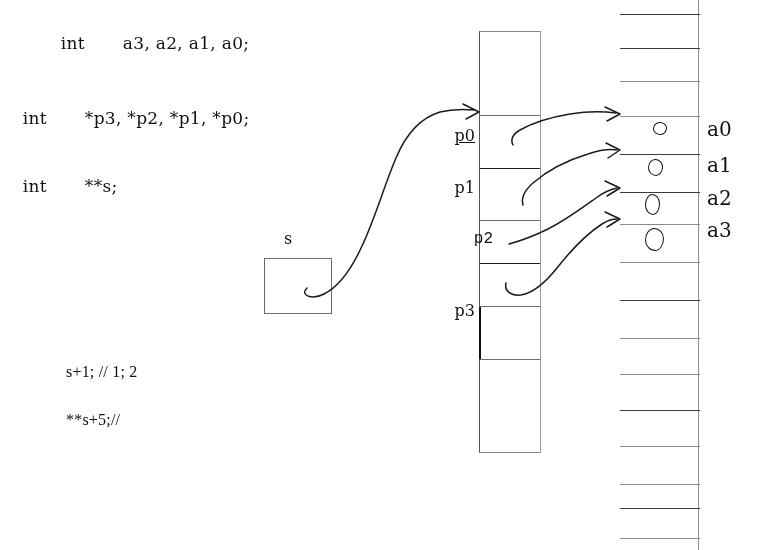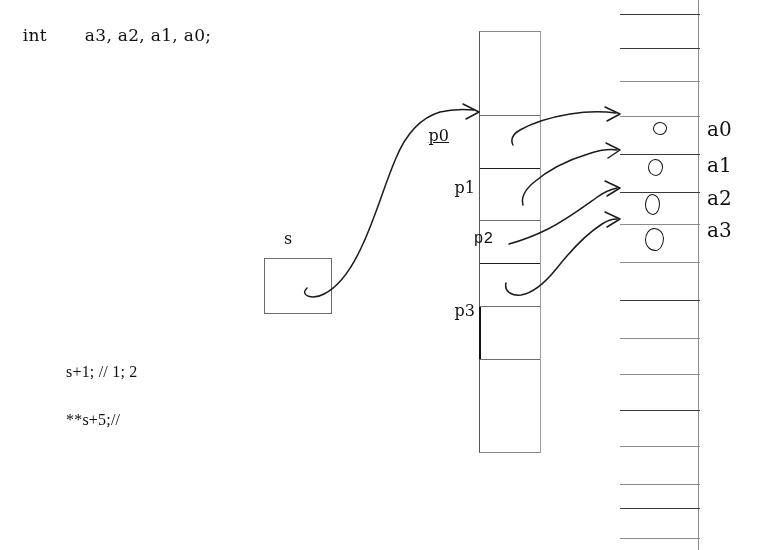--- a/index.html
+++ b/index.html
@@ -143,43 +143,49 @@
     stroke-width: 1.5;
     stroke-linecap: round;
     stroke-linejoin: round;
   }
 </style>
 </head>
 <body>
 
 <div id="canvas">
 
-  <div class="code-line" style="left:0px; top:5px;">
+  <div class="code-line" style="left:0px; top:13px;padding-left:38px;">
     <span class="decl-kw">int</span><span>a3, a2, a1, a0;</span>
   </div>
 
-
+  <div class="code-line" style="left:0px; top:88px;">
+    <span class="decl-kw">int</span><span>*p3, *p2, *p1, *p0;</span>
+  </div>
+
+  <div class="code-line" style="left:0px; top:156px;">
+    <span class="decl-kw">int</span><span>**s;</span>
+  </div>
 
   <div class="expr-line" style="left:66px; top:363px;">s+1; // 1; 2</div>
   <div class="expr-line" style="left:66px; top:411px;">**s+5;//</div>
 
   <div id="s-label" style="left:284px; top:229px;">s</div>
   <div id="s-box" style="left:264px; top:258px; width:68px; height:56px;"></div>
 
   <div id="ptr-column" style="left:479px; top:31px; width:62px; height:422px;">
     <div class="pcell" style="top:0px; height:83px;"></div>
     <div class="pcell sep" style="top:83px; height:53px;"></div>
     <div class="pcell sep-dark" style="top:136px; height:52px;"></div>
     <div class="pcell sep" style="top:188px; height:43px;"></div>
     <div class="pcell sep-dark" style="top:231px; height:43px;"></div>
     <div class="pcell sep thick-left" style="top:274px; height:53px;"></div>
     <div class="pcell sep" style="top:327px; height:95px;"></div>
   </div>
 
-  <div class="ptr-label" style="left:415px; top:126px;text-decoration:underline;">p0</div>
+  <div class="ptr-label" style="left:441px; top:126px;text-decoration:underline;">p0</div>
   <div class="ptr-label" style="left:441px; top:178px;">p1</div>
   <div class="ptr-label" style="left:459px; top:230px;font-family:Liberation Mono, monospace;">p2</div>
   <div class="ptr-label" style="left:441px; top:277px;margin-top:24px;">p3</div>
 
   <div id="mem-column" style="left:620px; top:0px; width:80px; height:550px;">
     <div class="mright" style="left:78px; top:0px; height:550px;"></div>
 
     <div class="mline" style="top:14px;  width:80px;"></div>
     <div class="mline" style="top:48px;  width:80px;"></div>
     <div class="mline light" style="top:81px;  width:80px;"></div>

